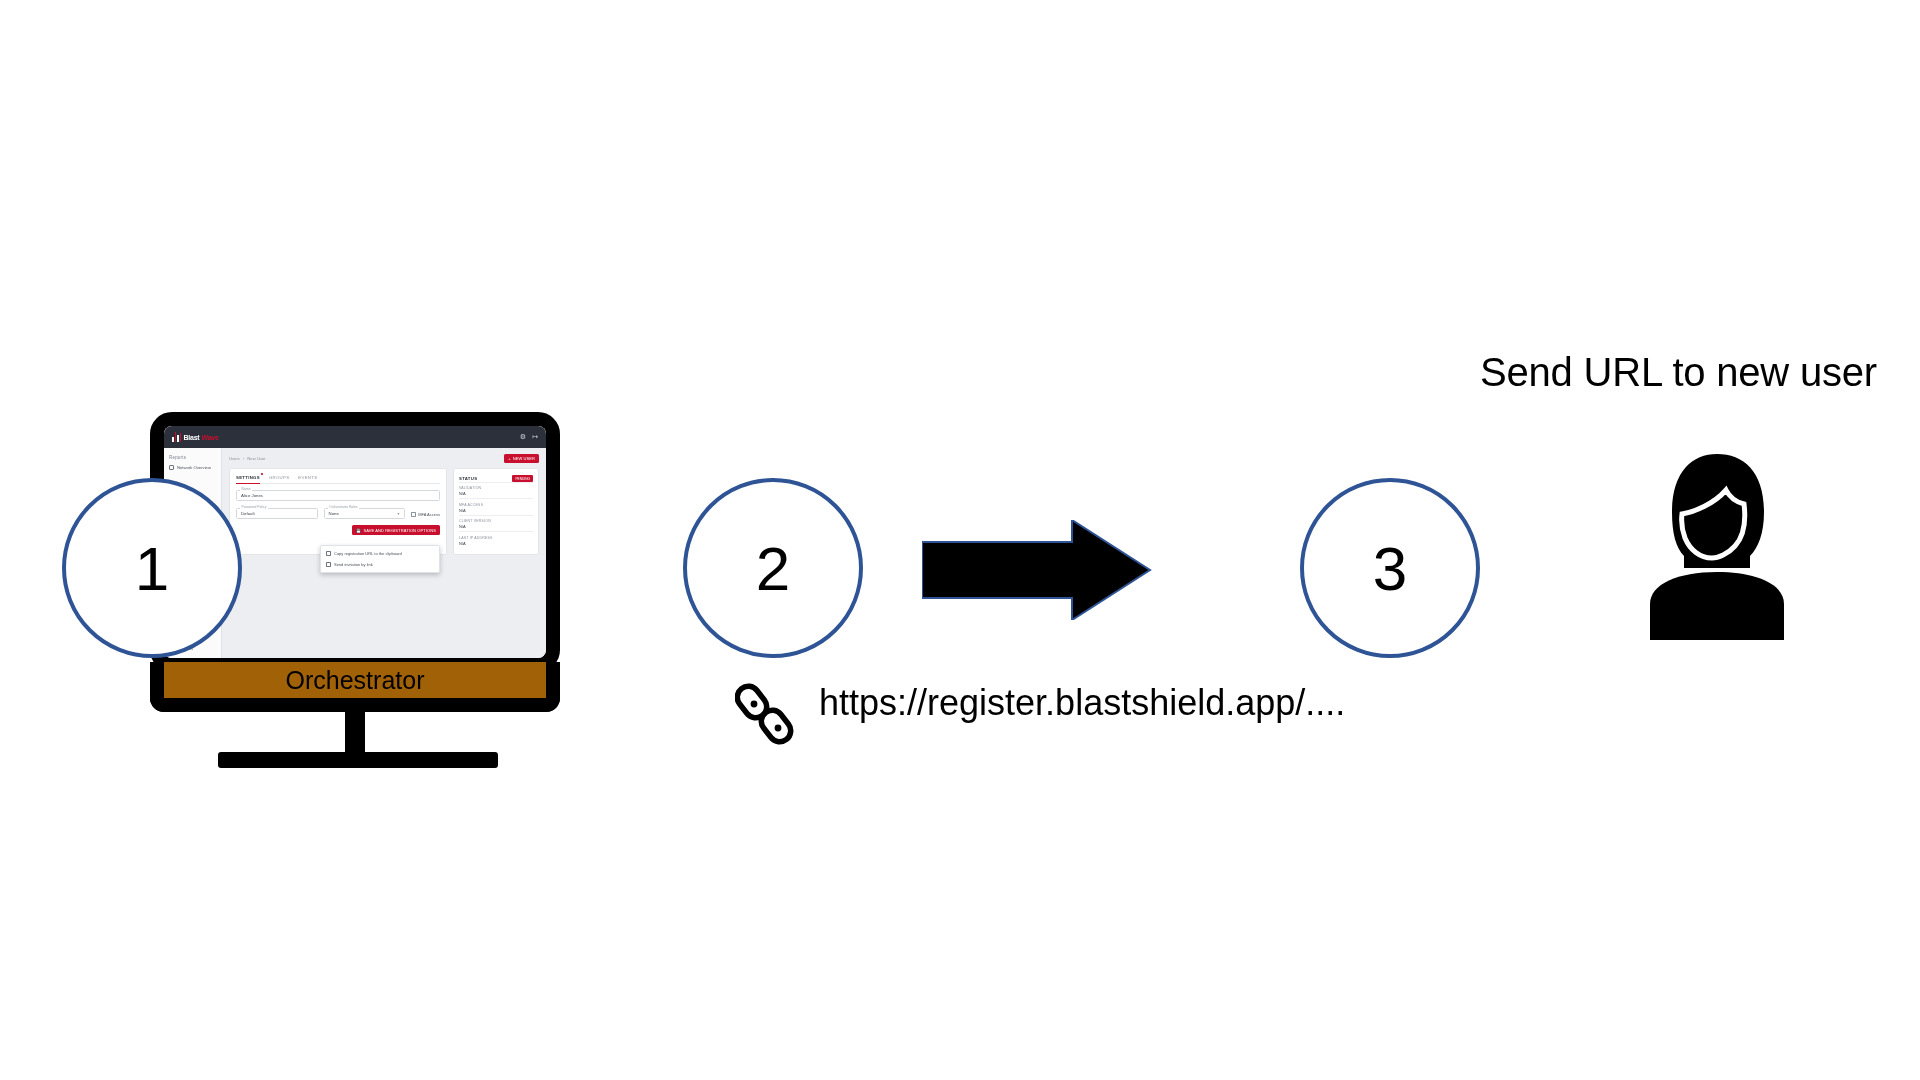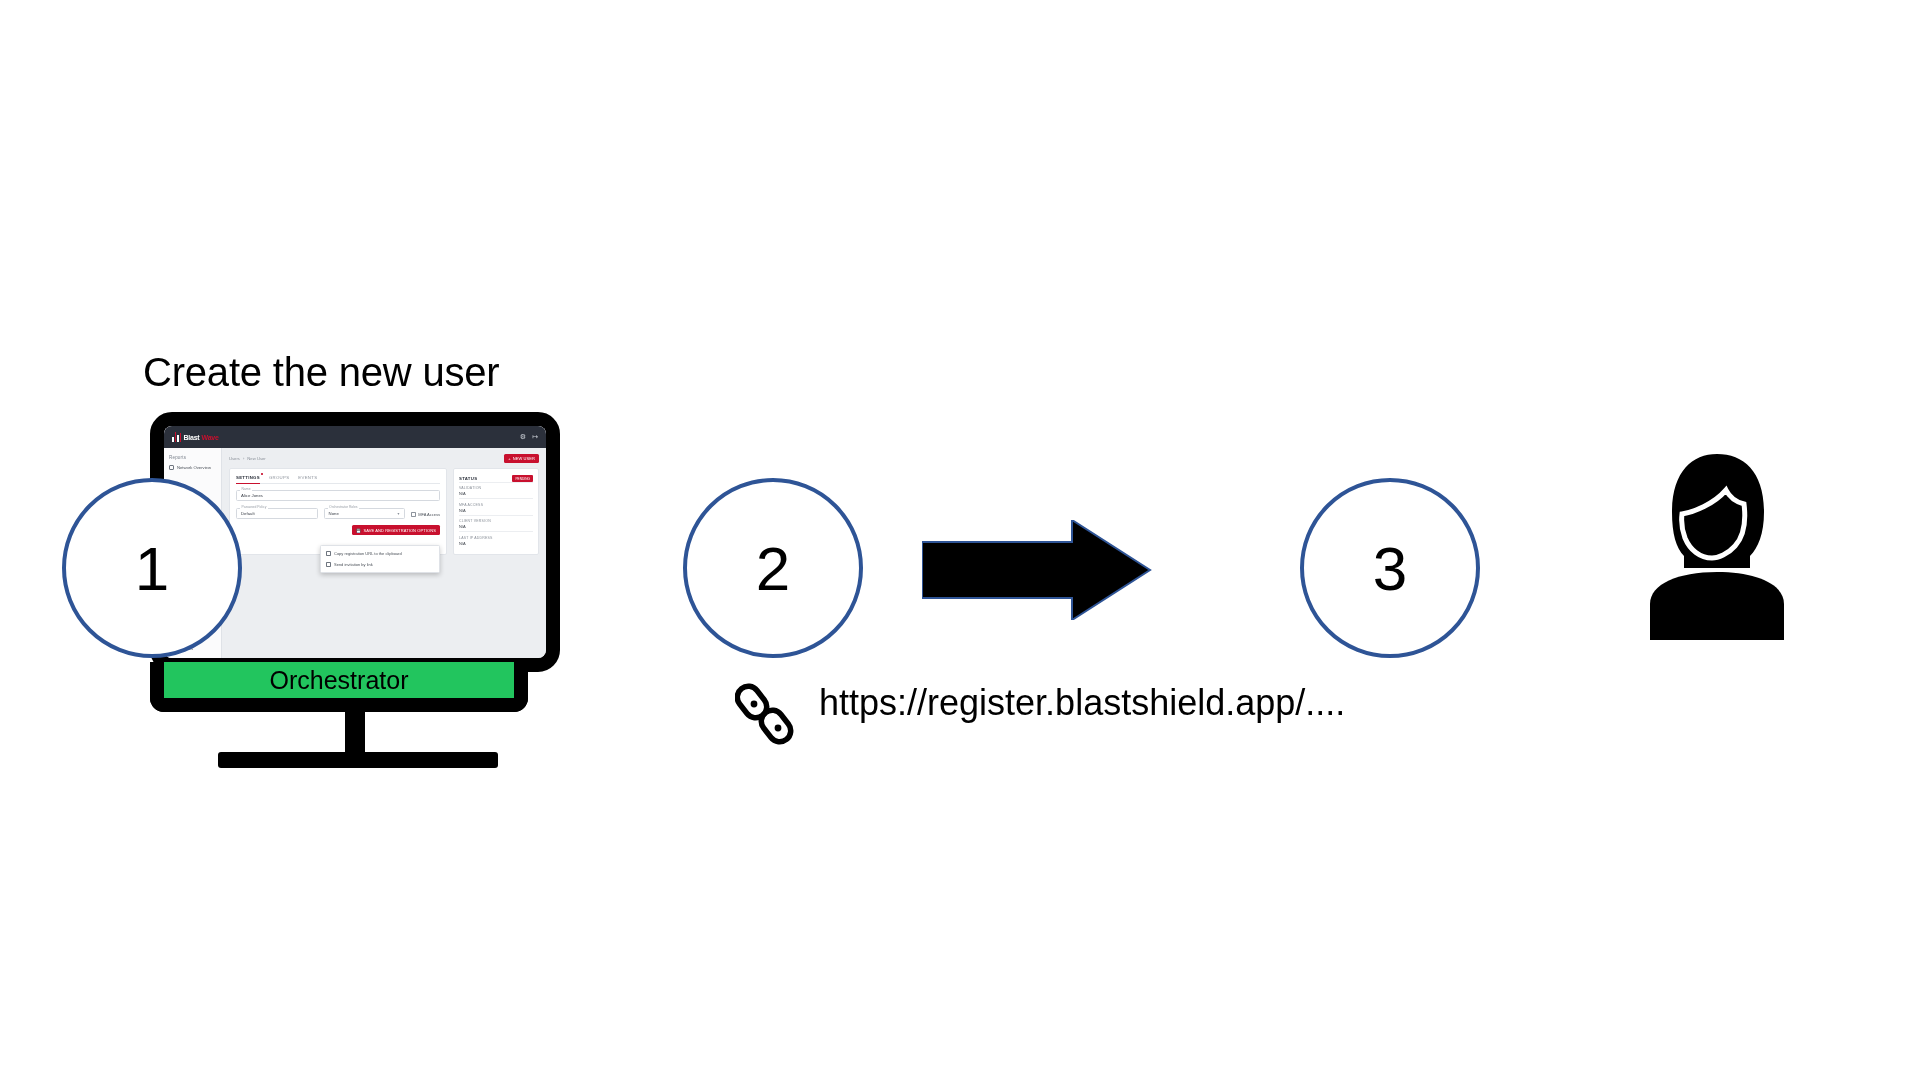--- a/index.html
+++ b/index.html
@@ -47,23 +47,23 @@
   #monitor-bezel {
     position: absolute; left: 0; top: 0; width: 410px; height: 260px;
     border: 14px solid #000; border-radius: 22px; background: #000;
     overflow: hidden;
   }
   #monitor-screen {
     position: absolute; left: 0; top: 0; right: 0; bottom: 0;
     background: #eceef1; overflow: hidden;
   }
   #monitor-base-bar {
-    position: absolute; left: 0; top: 250px; width: 378px; height: 50px;
+    position: absolute; left: 0; top: 250px; width: 410px; height: 50px;
     border: 14px solid #000; border-top: none;
-    border-radius: 0 0 14px 14px; background: #22c55e;
+    border-radius: 0 0 14px 14px; background: #a16207;
     display: flex; align-items: center; justify-content: center;
   }
   #monitor-label { font-size: 25px; color: #000; }
   #monitor-neck  { position: absolute; left: 195px; top: 300px; width: 20px; height: 48px; background: #000; }
   #monitor-foot  { position: absolute; left: 68px;  top: 340px; width: 280px; height: 16px; background: #000; border-radius: 3px; }
 
   
   #app { position: absolute; inset: 0; background: #eceef1; font-size: 4px; color: #3a3f48; }
   #app-topbar {
     position: absolute; left: 0; top: 0; right: 0; height: 22px;
@@ -157,21 +157,21 @@
   #url-text { font-size:36px; color:#000; white-space:nowrap; }
 
   
   #person { position:absolute; left:1632px; top:452px; width:170px; height:190px; z-index:20; }
 </style>
 </head>
 <body>
 
 <div id="stage">
 
-  <div class="step-heading" id="heading-1">Create the new user</div>
+  <div class="step-heading" id="heading-3">Send URL to new user</div>
 
   <div id="monitor">
     <div id="monitor-bezel">
       <div id="monitor-screen">
 
         <div id="app">
 
           <div id="app-topbar">
             <div id="app-logo">
               <span class="logo-bars">

